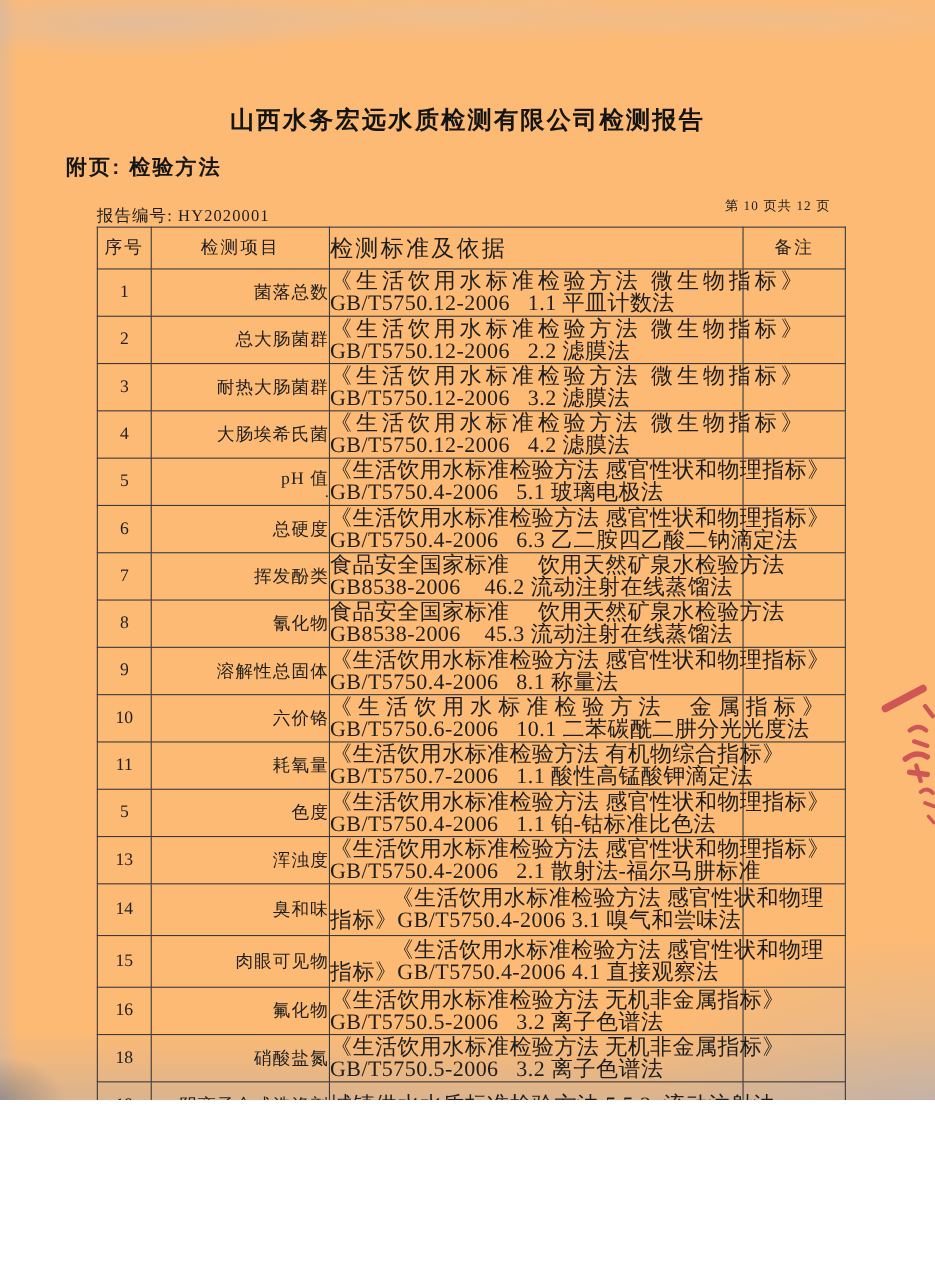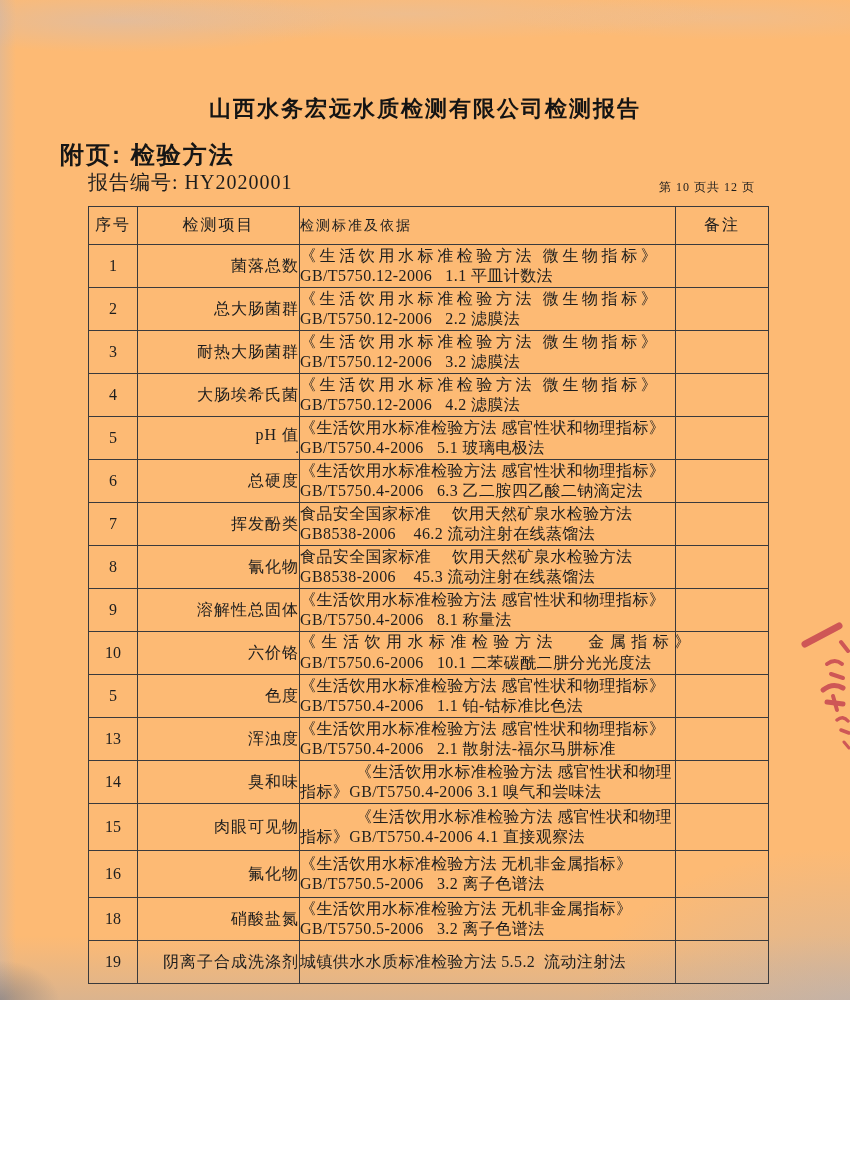--- a/index.html
+++ b/index.html
@@ -32,25 +32,25 @@
   
   .title{
     position:absolute;left:0;top:94px;width:100%;
     text-align:center;
     font-family:"Liberation Sans", sans-serif;
     font-size:22px;font-weight:700;letter-spacing:2px;color:#141414;
   }
   .subtitle{
     position:absolute;left:60px;top:139px;
     font-family:"Liberation Sans", sans-serif;
-    font-size:24px;font-weight:700;letter-spacing:2px;color:#161616;
+    font-size:19px;font-weight:700;letter-spacing:2px;color:#161616;
   }
   .report-no{
-    position:absolute;left:88px;top:169px;
-    font-size:20px;letter-spacing:1px;color:#1d1d1d;
+    position:absolute;left:88px;top:187px;
+    font-size:15px;letter-spacing:1px;color:#1d1d1d;
   }
   .page-info{
     position:absolute;right:95px;top:179px;
     font-size:12px;letter-spacing:1px;color:#1d1d1d;
   }
   
   table.report{
     position:absolute;left:88px;top:206px;
     width:680px;border-collapse:collapse;table-layout:fixed;
   }
@@ -61,27 +61,27 @@
   .report td,.report th{
     border:1.6px solid #3a3a3c;
     padding:0;vertical-align:middle;
     font-weight:normal;color:#1e1e1e;
   }
   .report thead tr{height:38px;}
   .report tbody tr{height:43px;}
   .report tbody tr:nth-child(14),.report tbody tr:nth-child(15){height:47px;}
   .report tbody tr:nth-child(19){height:32px;}
   .h-no,.h-item,.h-note{text-align:center;font-size:16px;letter-spacing:2px;}
-  .h-std{text-align:left;font-size:14px;letter-spacing:2px;padding-left:9px;}
+  .h-std{text-align:left;font-size:21px;letter-spacing:2px;padding-left:9px;}
   .c-no{text-align:center;font-size:16px;}
   .c-item{text-align:right;font-size:16px;letter-spacing:1px;}
   .c-std{padding:1px 4px 1px 8px;}
-  .c-std .line{font-size:16px;line-height:20px;white-space:pre;letter-spacing:.4px;}
+  .c-std .line{font-size:20px;line-height:20px;white-space:pre;letter-spacing:.4px;}
   .c-std .line.wide{letter-spacing:3.6px;}
-  .c-std .line.wider{letter-spacing:5.5px;font-family:Liberation Mono, monospace;}
+  .c-std .line.wider{letter-spacing:5.5px;}
   .c-std .line.indent{padding-left:56px;}
   .stray{display:block;font-size:15px;line-height:5px;letter-spacing:0;
     padding-left:26px;color:#2a2a2a;}
   
   .stamp{
     position:absolute;left:797px;top:612px;width:53px;height:158px;
     overflow:hidden;opacity:.78;
   }
 </style>
 </head>
@@ -201,20 +201,29 @@
         <tr>
           <td class="c-no">10</td>
           <td class="c-item">六价铬</td>
           <td class="c-std">
             <div class="line wider">《生活饮用水标准检验方法  金属指标》</div>
             <div class="line">GB/T5750.6-2006   10.1 二苯碳酰二肼分光光度法</div>
           </td>
           <td class="c-note"></td>
         </tr>
         <tr>
+          <td class="c-no">11</td>
+          <td class="c-item">耗氧量</td>
+          <td class="c-std">
+            <div class="line">《生活饮用水标准检验方法 有机物综合指标》</div>
+            <div class="line">GB/T5750.7-2006   1.1 酸性高锰酸钾滴定法</div>
+          </td>
+          <td class="c-note"></td>
+        </tr>
+        <tr>
           <td class="c-no">5</td>
           <td class="c-item">色度</td>
           <td class="c-std">
             <div class="line">《生活饮用水标准检验方法 感官性状和物理指标》</div>
             <div class="line">GB/T5750.4-2006   1.1 铂-钴标准比色法</div>
           </td>
           <td class="c-note"></td>
         </tr>
         <tr>
           <td class="c-no">13</td>

